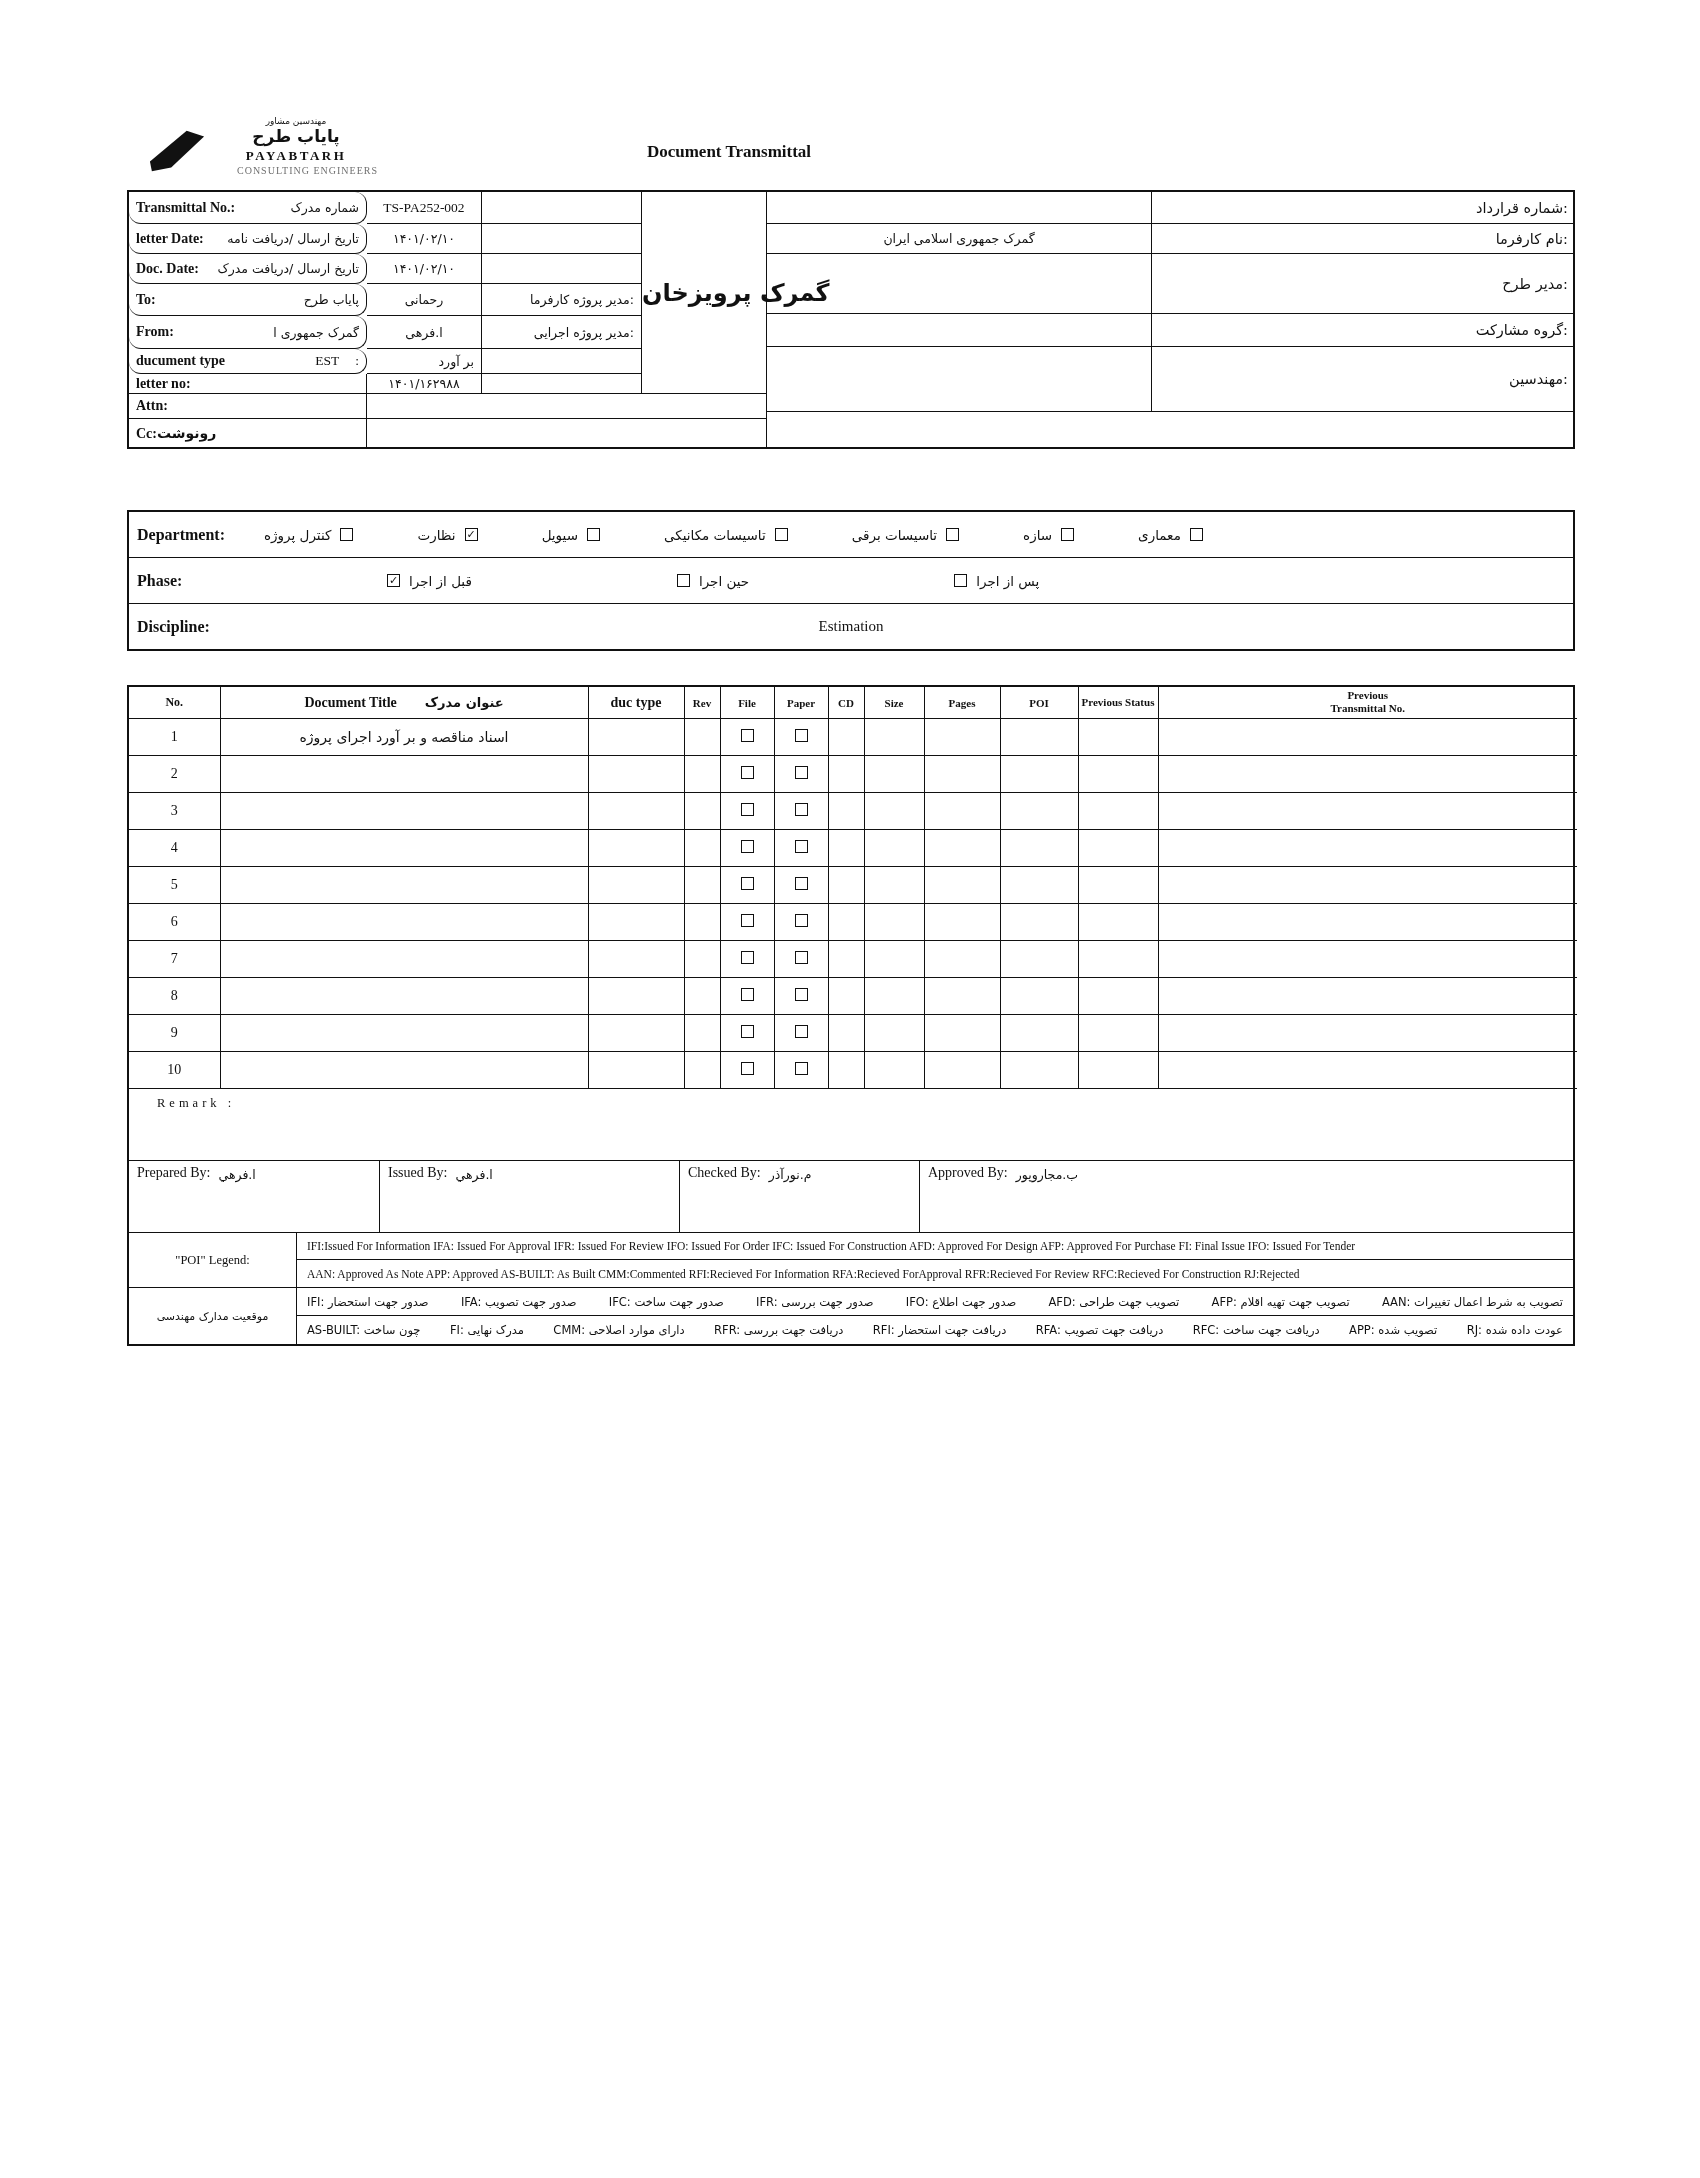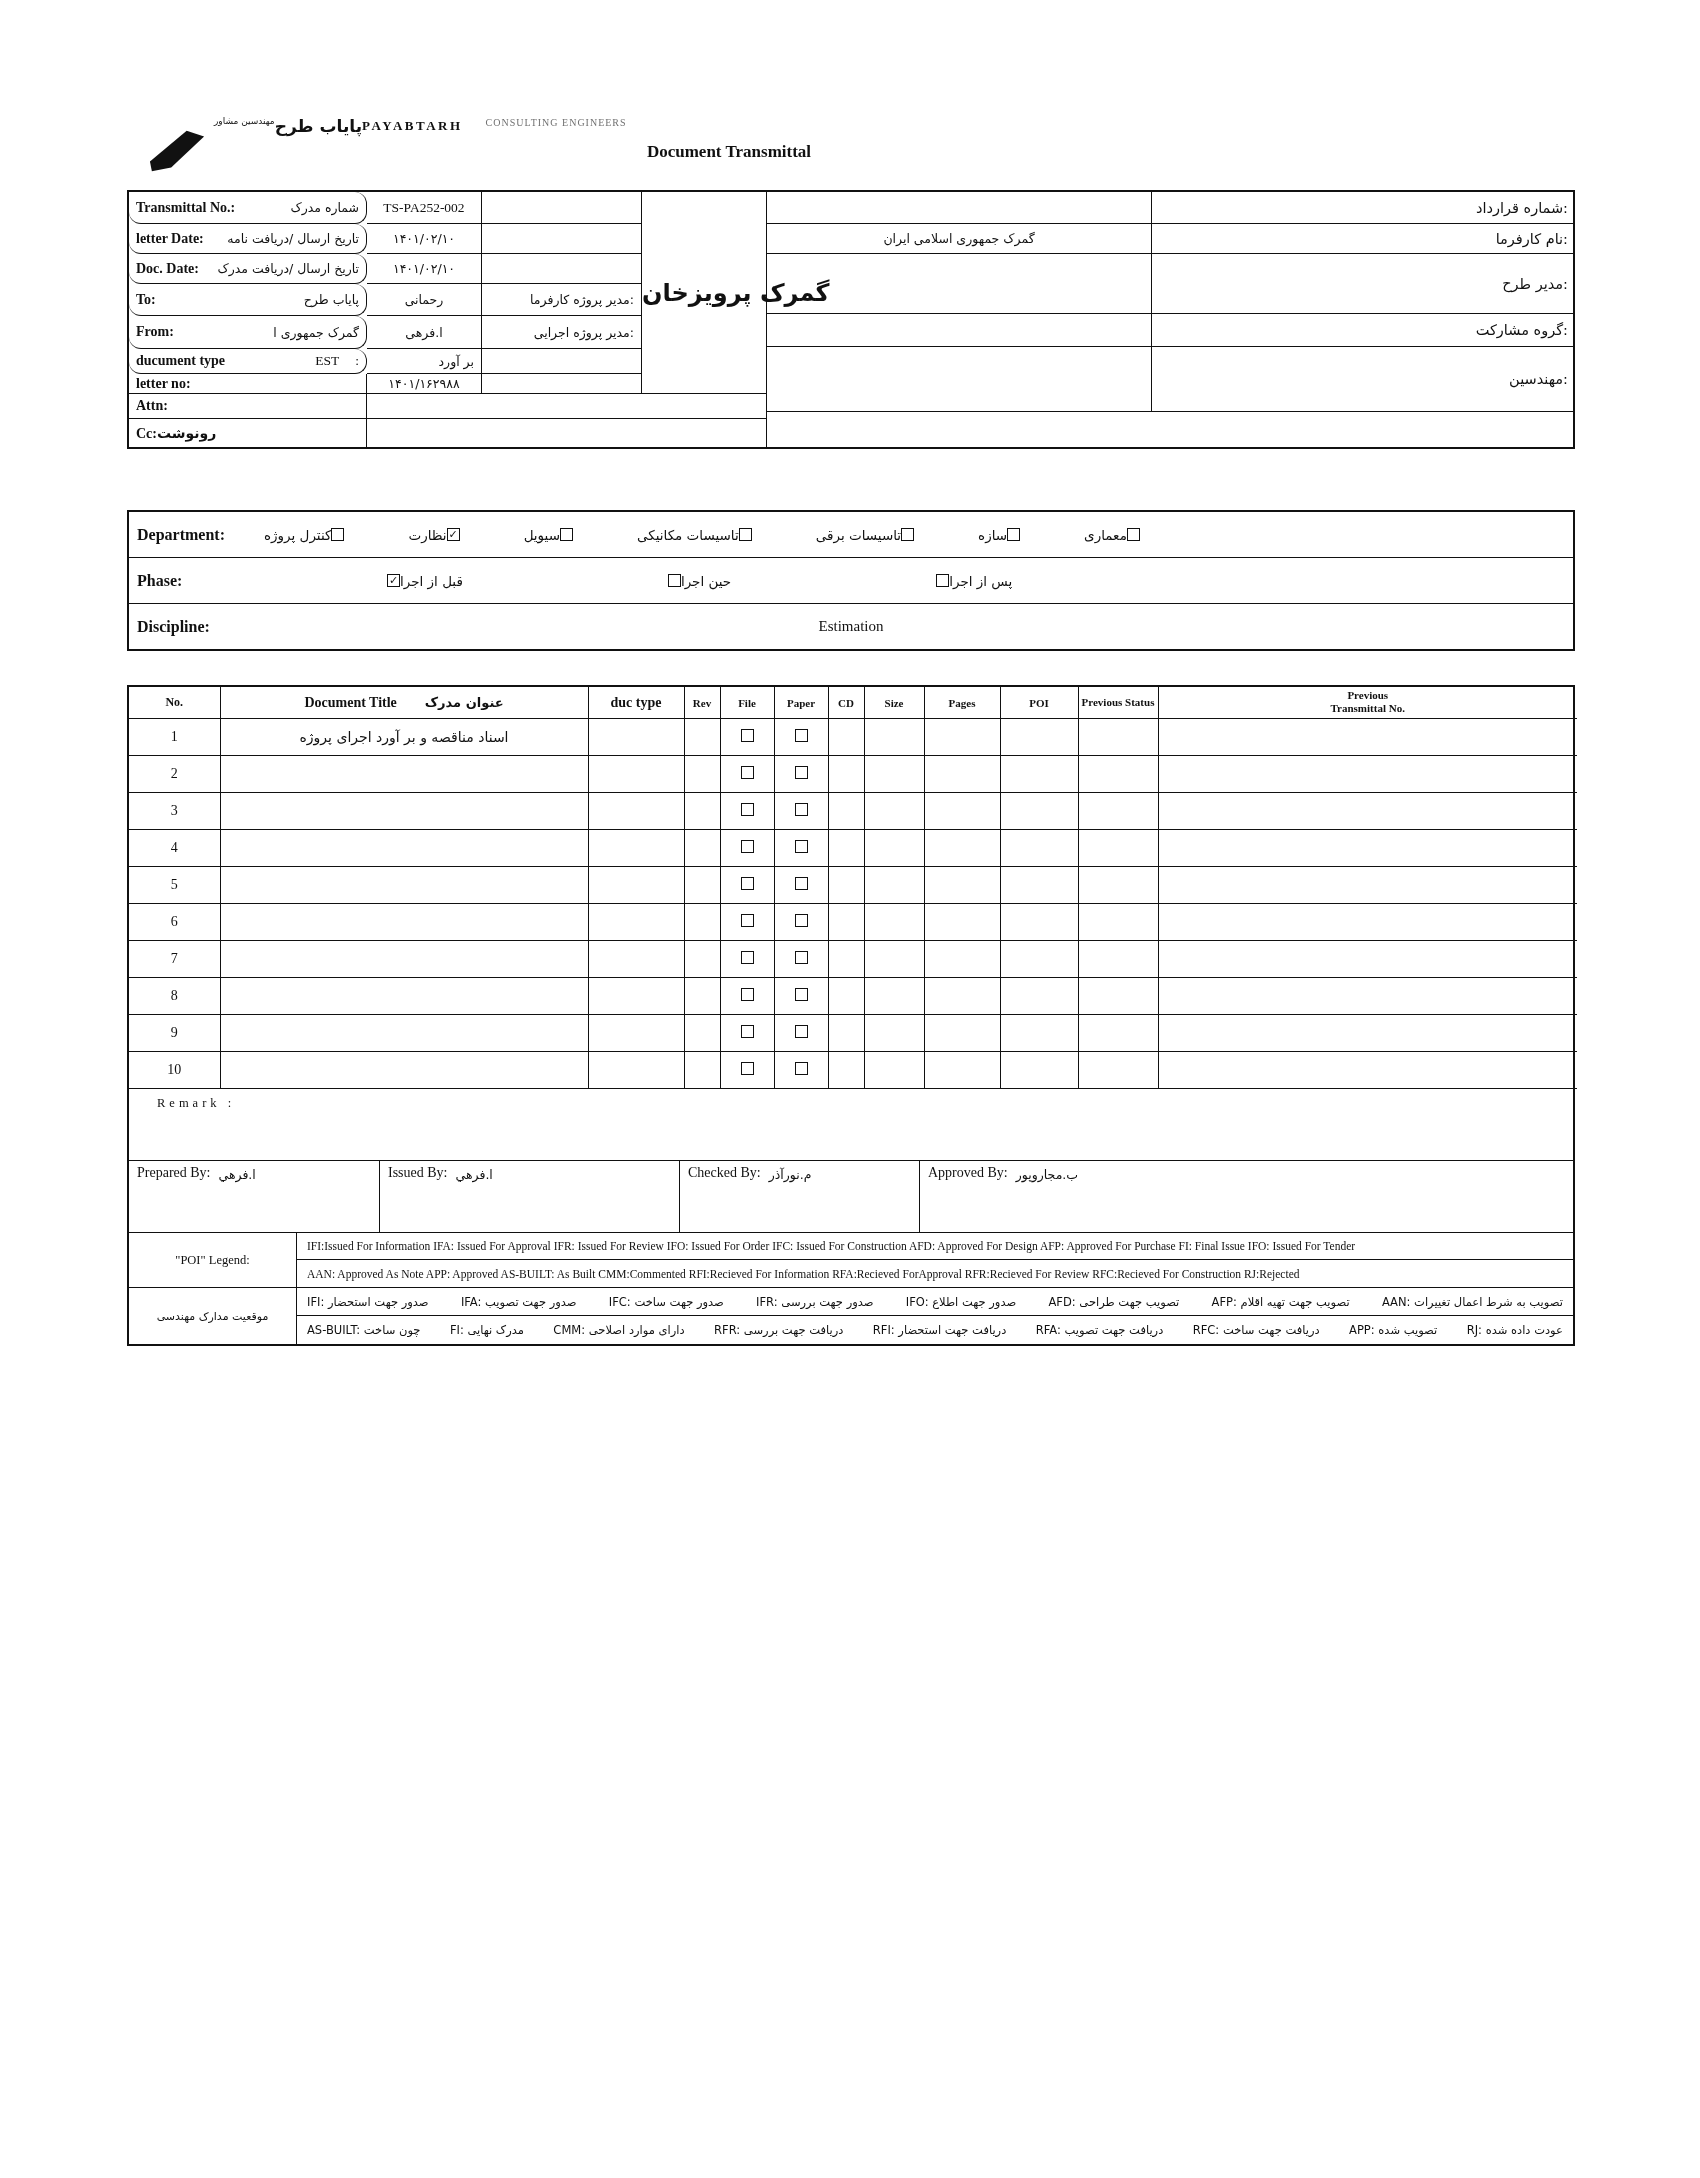--- a/index.html
+++ b/index.html
@@ -5,21 +5,21 @@
   html,body{margin:0;padding:0;background:#fff;}
   .page{position:relative;width:1700px;height:2178px;background:#ffffff;color:#111;
         font-family:"Liberation Serif","DejaVu Sans",serif;overflow:hidden;}
   .fa{font-family:"DejaVu Sans",sans-serif;}
   .sm{font-size:12.5px;}
   .enb{font-weight:bold;font-size:14px;white-space:nowrap;}
 
   
   .logo{position:absolute;left:148px;top:116px;display:flex;gap:8px;align-items:flex-start;}
   .logo-mark{width:58px;height:48px;margin-top:10px;flex:none;}
-  .logo-col{display:flex;flex-direction:row;align-items:flex-start;}
+  .logo-col{display:flex;flex-direction:column;align-items:center;}
   .logo-fa-tagline{font-size:9px;}
   .logo-fa-name{font-size:17px;font-weight:bold;}
   .logo-en-name{font-size:13px;font-weight:bold;letter-spacing:2.5px;margin-top:2px;}
   .logo-en-sub{font-size:10px;color:#707070;letter-spacing:1px;margin-top:1px;padding-left:23px;}
 
   .doc-title{position:absolute;top:142px;left:534px;width:390px;text-align:center;
              font-weight:bold;font-size:17px;}
 
   
   .hwrap{position:absolute;left:127px;top:190px;width:1448px;display:flex;border:2px solid #111;box-sizing:border-box;}
@@ -41,21 +41,21 @@
   .hr .lbl{justify-content:flex-end;font-size:14.5px;border-right:none;}
   .colon{margin-left:16px;}
 
   
   .dwrap{position:absolute;left:127px;top:510px;width:1448px;border:2px solid #111;box-sizing:border-box;}
   .drow{height:45px;display:flex;align-items:center;border-bottom:1px solid #111;position:relative;}
   .drow.last{border-bottom:none;}
   .dlabel{font-weight:bold;font-size:16px;padding-left:8px;width:115px;flex:none;}
   .dept-items{display:flex;align-items:center;gap:64px;margin-left:12px;}
   .phase-items{display:flex;align-items:center;gap:205px;margin-left:135px;}
-  .check-item{display:flex;align-items:center;font-size:13.5px;}
+  .check-item{display:flex;align-items:center;gap:9px;font-size:13.5px;}
   .checkbox{width:13px;height:13px;border:1.5px solid #111;flex:none;display:inline-flex;
             align-items:center;justify-content:center;font-size:11px;line-height:1;
             font-family:"DejaVu Sans",sans-serif;box-sizing:border-box;}
   .disc-value{position:absolute;left:0;right:0;text-align:center;font-size:15px;}
 
   
   .mwrap{position:absolute;left:127px;top:685px;width:1448px;border:2px solid #111;box-sizing:border-box;}
   table{border-collapse:collapse;width:100%;table-layout:fixed;}
   th,td{border:1px solid #111;text-align:center;padding:0;overflow:hidden;}
   th{height:31px;font-size:12px;font-weight:bold;}

